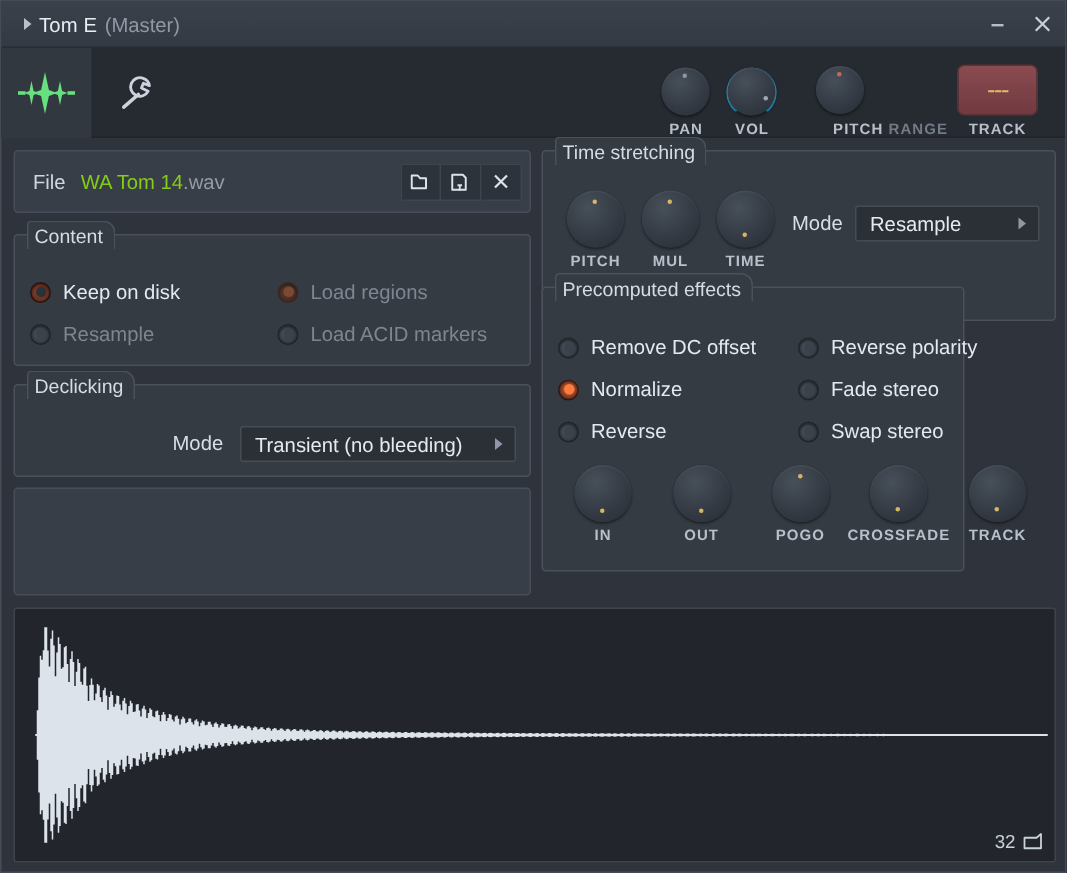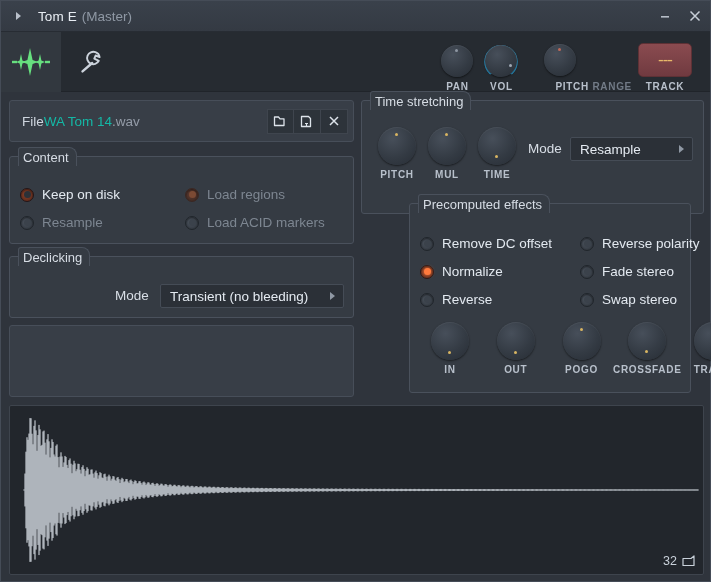--- a/index.html
+++ b/index.html
@@ -30,21 +30,21 @@
     margin-left: 12px; width: 10px; height: 12px;
     display: flex; align-items: center; justify-content: center;
   }
   .title-arrow::after {
     content: ""; width: 0; height: 0;
     border-left: 5px solid #b9c0ca;
     border-top: 4px solid transparent;
     border-bottom: 4px solid transparent;
   }
   .title-text {
-    margin-left: 15px; font-size: 13.5px; color: #e8edf3;
+    margin-left: 3px; font-size: 13.5px; color: #e8edf3;
     letter-spacing: .1px;
   }
   .title-sub { color: #8f98a4; margin-left: 5px; font-size: 13.5px; }
   .win-btns { margin-left: auto; display: flex; align-items: center; height: 100%; }
   .win-btn {
     width: 30px; height: 31px; display: flex;
     align-items: center; justify-content: center;
     color: #b6bdc7;
   }
   .win-btn svg { display: block; }
@@ -139,21 +139,21 @@
     border-right: 1px solid #4a515c;
     border-radius: 3px 8px 0 0;
   }
 
   
   .file-row {
     position: absolute;
     display: flex; align-items: center;
   }
   .file-label { font-size: 13.5px; color: #cfd6df; margin-left: 12px; }
-  .file-name { font-size: 13.5px; color: #14b8a6; }
+  .file-name { font-size: 13.5px; color: #84cc16; margin-left: 10px; }
   .file-ext { color: #949ca8; }
   .file-btns { margin-left: auto; display: flex; margin-right: 5px; }
   .icon-btn {
     width: 27px; height: 25px;
     background: #2d333a; border: 1px solid #3f454e;
     display: flex; align-items: center; justify-content: center;
     color: #dde3ea;
   }
   .icon-btn + .icon-btn { border-left: none; }
 
@@ -392,21 +392,21 @@
       </div>
     </div>
 
     <div class="field-label" style="left:166px;top:40px;">Mode</div>
     <div class="combo" style="left:208px;top:36px;width:123px;height:24px;">
       <span class="cval">Resample</span>
       <span class="carrow"></span>
     </div>
   </div>
 
-  <div class="group" style="left:360px;top:202px;width:282px;height:190px;margin-left:48px;">
+  <div class="group" style="left:360px;top:190px;width:282px;height:190px;">
     <div class="group-title">Precomputed effects</div>
 
     <div class="radio-row" style="left:10px;top:32px;">
       <span class="radio">
           <span class="inner"></span>
         </span>
       <span class="radio-label">Remove DC offset</span>
     </div>
     <div class="radio-row" style="left:10px;top:60px;">
       <span class="radio on">

